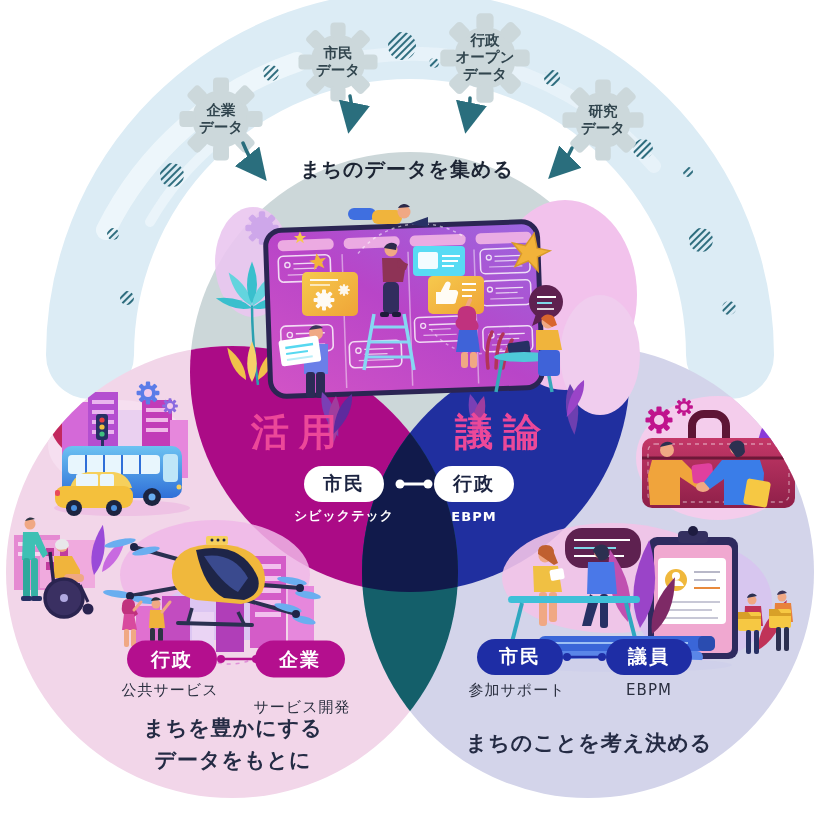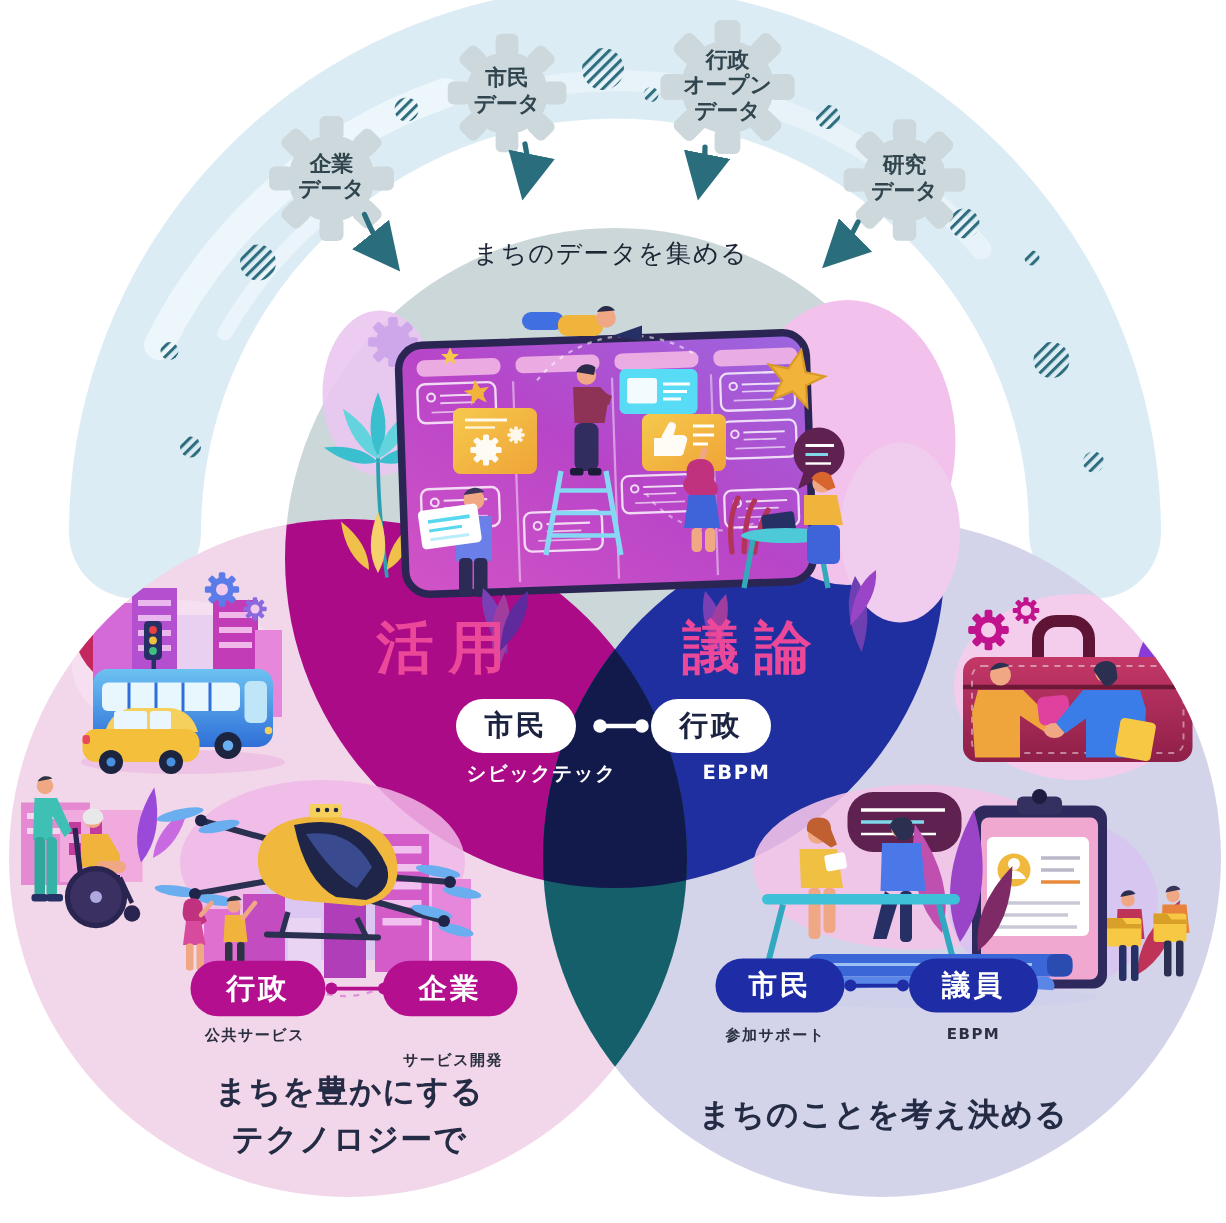--- a/index.html
+++ b/index.html
@@ -2,31 +2,31 @@
 <html><head>
 <meta charset="utf-8">
 <style>
   html,body{margin:0;padding:0;background:#ffffff;}
   .stage{position:relative;width:817px;height:815px;overflow:hidden;
          font-family:"DejaVu Sans","Liberation Sans",sans-serif;}
   .stage svg{position:absolute;left:0;top:0;}
   .abs{position:absolute;transform:translate(-50%,-50%);white-space:nowrap;text-align:center;}
   .gear-label{font-size:14.5px;font-weight:700;color:#31454e;line-height:1.18;}
   .gear-label span{display:block;}
-  .collect-title{font-size:17px;font-weight:400;color:#1d2534;letter-spacing:1px;}
+  .collect-title{font-size:20px;font-weight:700;color:#1d2534;letter-spacing:1px;}
   .region-label{color:#ec4899;font-weight:600;letter-spacing:10px;padding-left:10px;}
   .region-big{font-size:38px;}
   .region-mid{font-size:34px;}
   .pill{display:flex;align-items:center;justify-content:center;border-radius:999px;
         font-weight:700;font-size:19px;letter-spacing:2px;}
   .pill-white{background:#ffffff;color:#1b2340;width:80px;height:36px;}
   .pill-magenta{background:#b40f8e;color:#ffffff;width:90px;height:37px;}
   .pill-navy{background:#1e2da5;color:#ffffff;width:86px;height:36px;}
-  .sub-white{font-size:13px;font-weight:600;color:#ffffff;letter-spacing:1px;margin-left:17px;}
-  .sub-dark{font-size:10px;font-weight:700;color:#2b3040;letter-spacing:1px;}
+  .sub-white{font-size:13px;font-weight:600;color:#ffffff;letter-spacing:1px;}
+  .sub-dark{font-size:15px;font-weight:400;color:#2b3040;letter-spacing:1px;}
   .caption{font-size:21px;font-weight:700;color:#242b44;line-height:1.5;letter-spacing:1px;}
   .caption span{display:block;}
 </style>
 </head>
 <body>
 
 <div class="stage">
 
 <svg width="817" height="815" viewBox="0 0 817 815">
   <defs>
@@ -580,19 +580,19 @@
 <div class="abs sub-dark" style="left:170px;top:690px">公共サービス</div>
 <div class="abs sub-dark" style="left:302px;top:707px">サービス開発</div>
 
 <div class="abs pill pill-navy" style="left:520px;top:657px">市民</div>
 <div class="abs pill pill-navy" style="left:649px;top:657px">議員</div>
 <div class="abs sub-dark" style="left:517px;top:690px">参加サポート</div>
 <div class="abs sub-dark" style="left:649px;top:690px">EBPM</div>
 
 <div class="abs caption" style="left:233px;top:744px">
   <span>まちを豊かにする</span>
-  <span>テクノロジーで</span>
+  <span>データをもとに</span>
 </div>
 <div class="abs caption" style="left:589px;top:744px">
   <span>まちのことを考え決める</span>
 </div>
 
 </div>
 
 </body></html>

